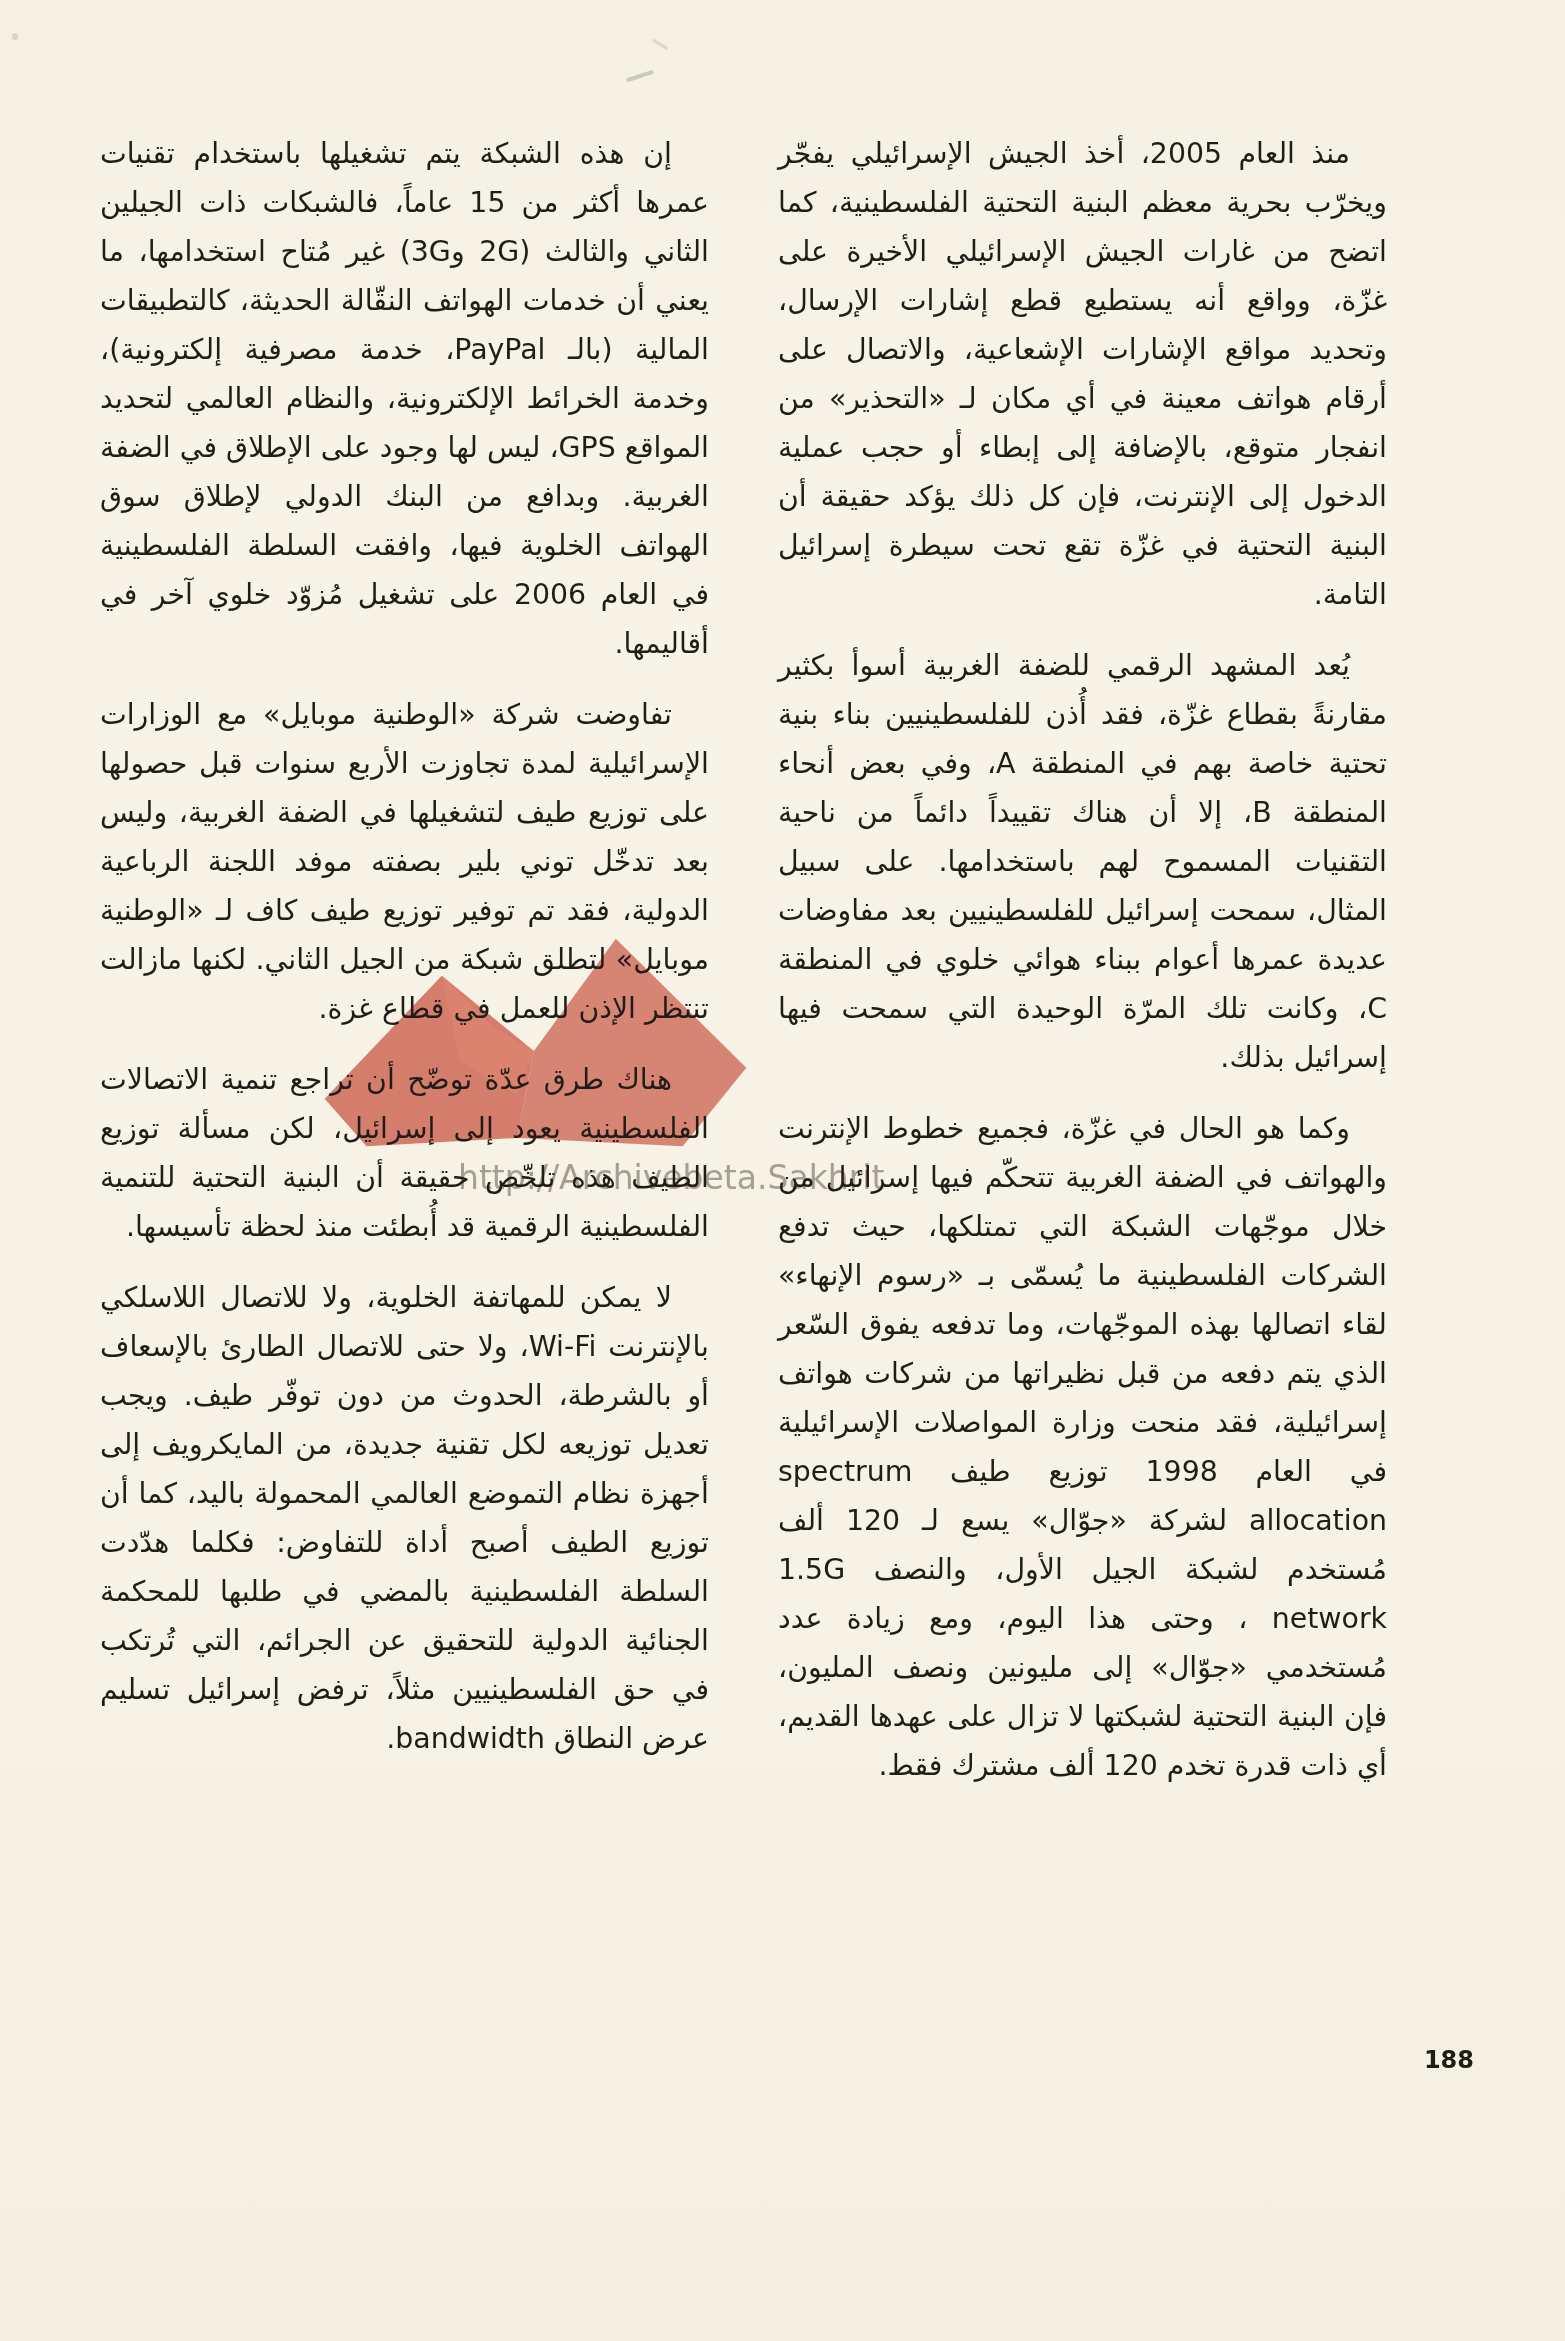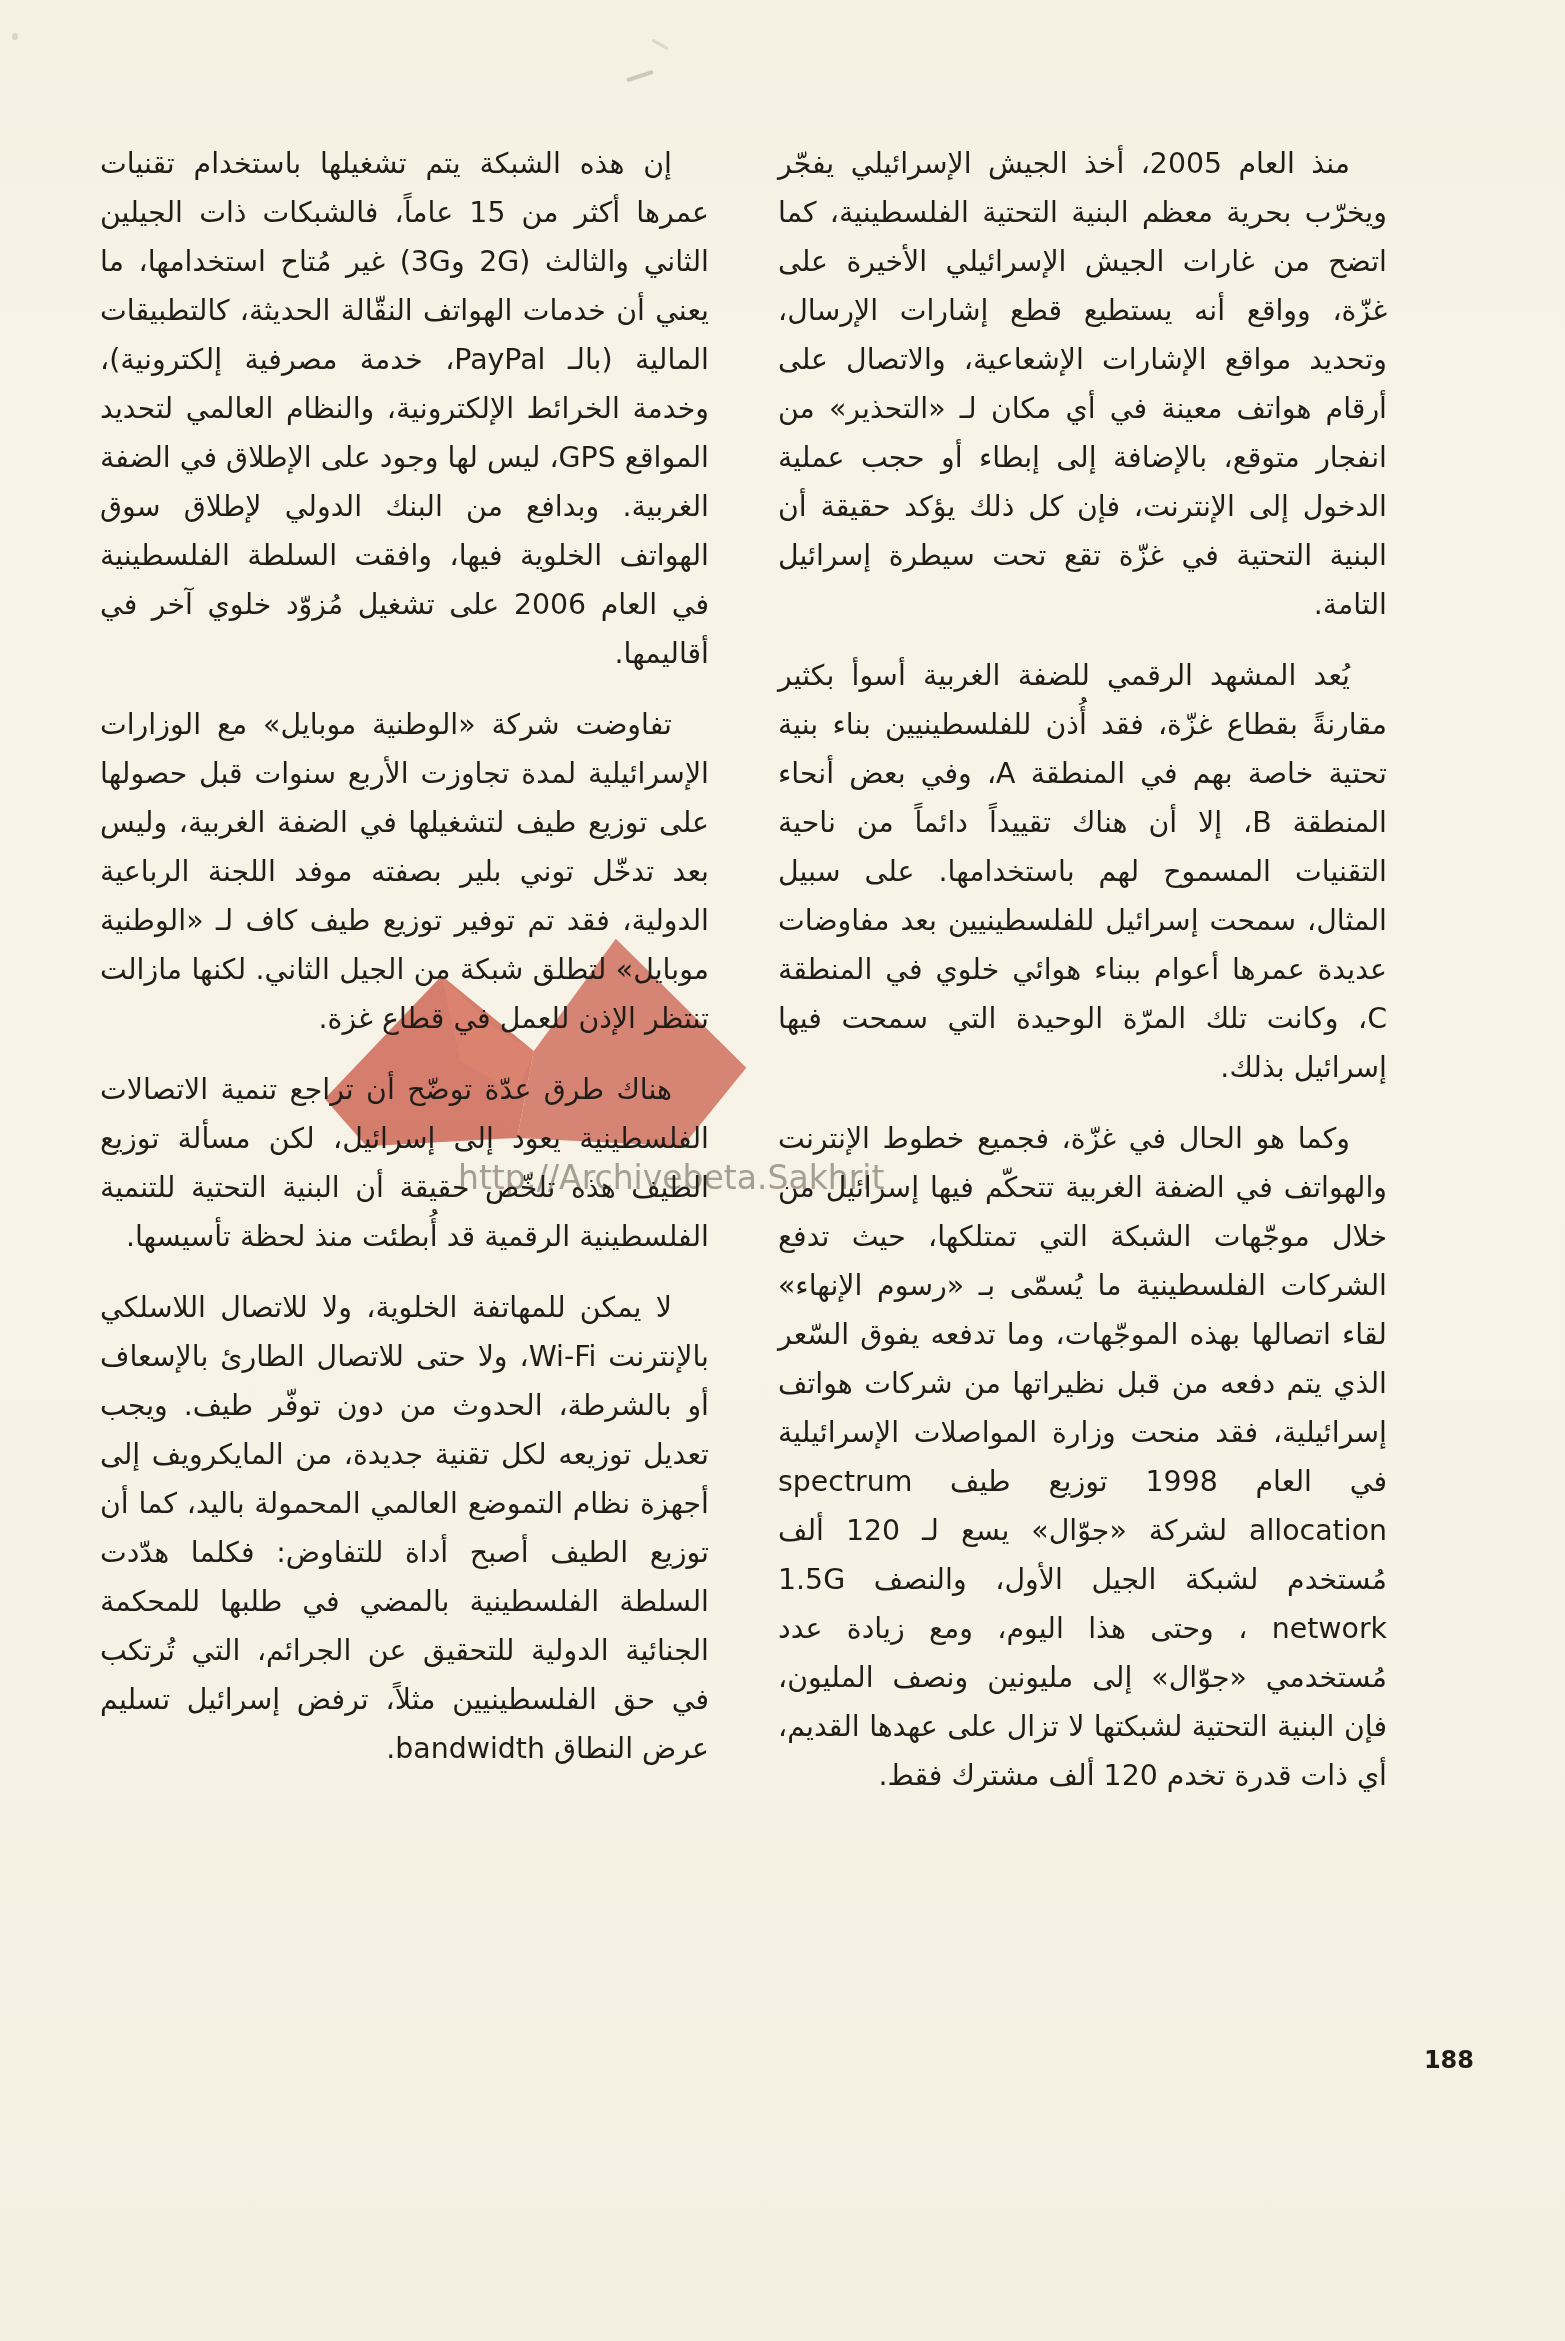--- a/index.html
+++ b/index.html
@@ -29,21 +29,21 @@
     z-index: 2;
   }
   .column {
     flex: 1 1 0;
     text-align: justify;
     font-size: 28.4px;
     line-height: 49px;
     color: #201d19;
   }
   .column p {
-    margin: 14px 0 22px 0;
+    margin: 4px 0 22px 0;
     text-indent: 37px;
   }
 
   
   .watermark {
     position: absolute;
     left: 0;
     top: 902px;
     width: 1566px;
     height: 343px;

